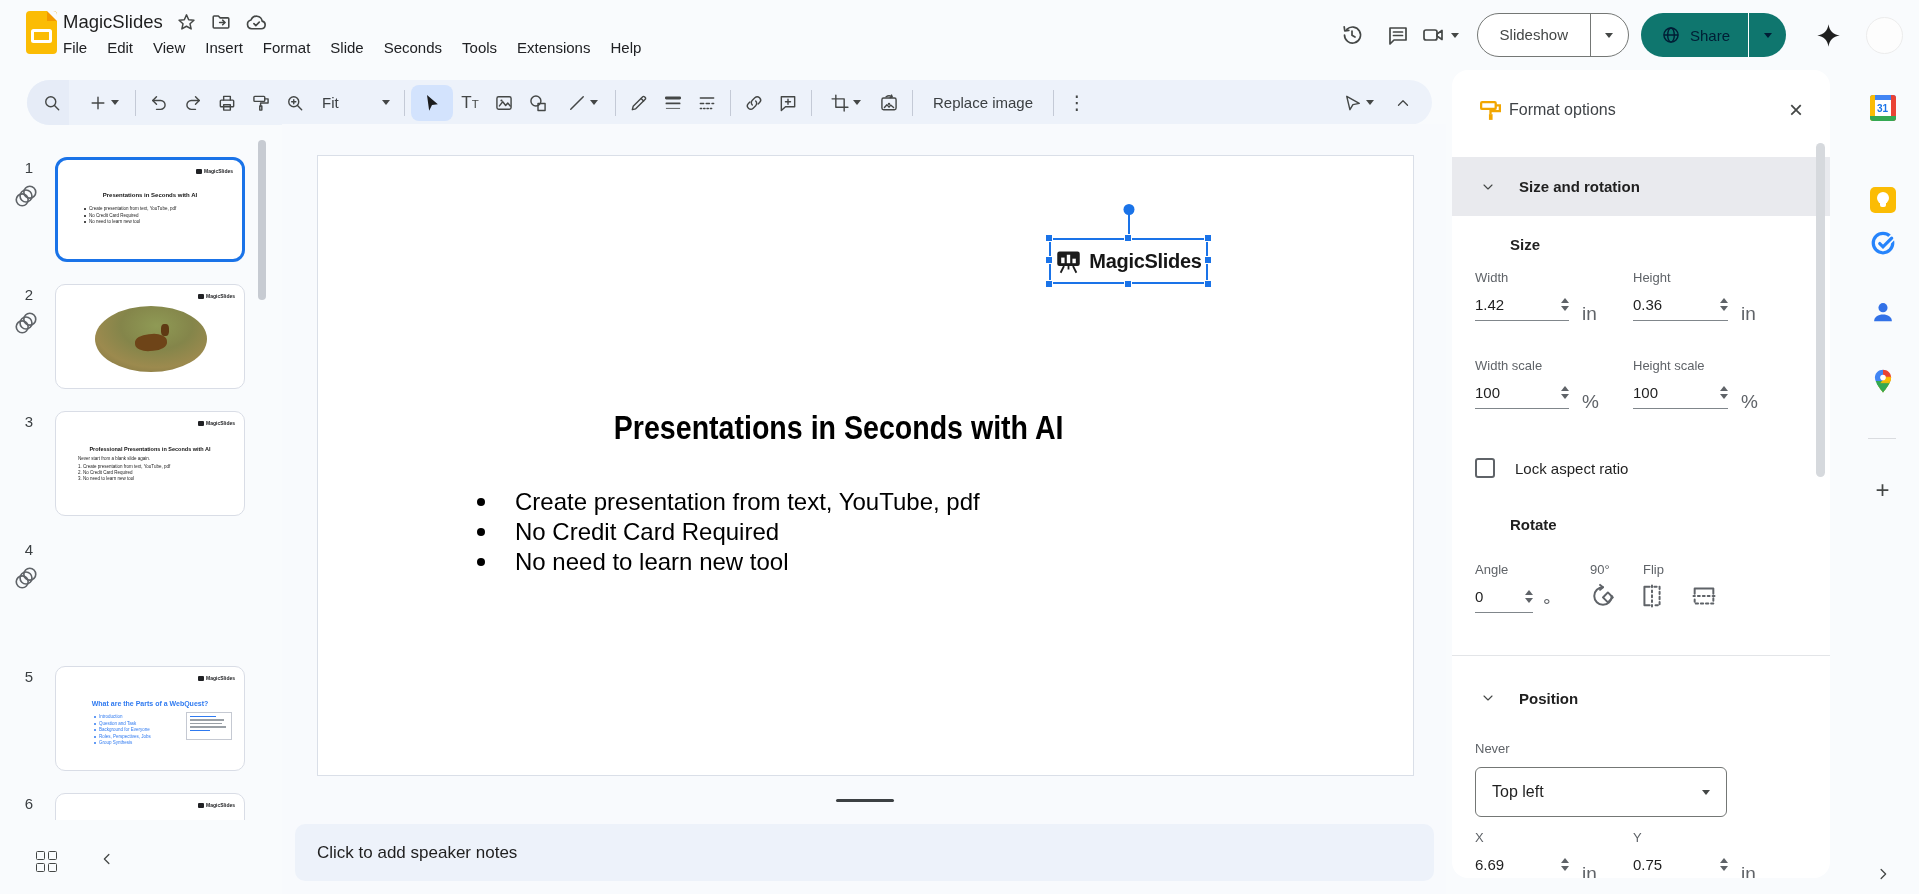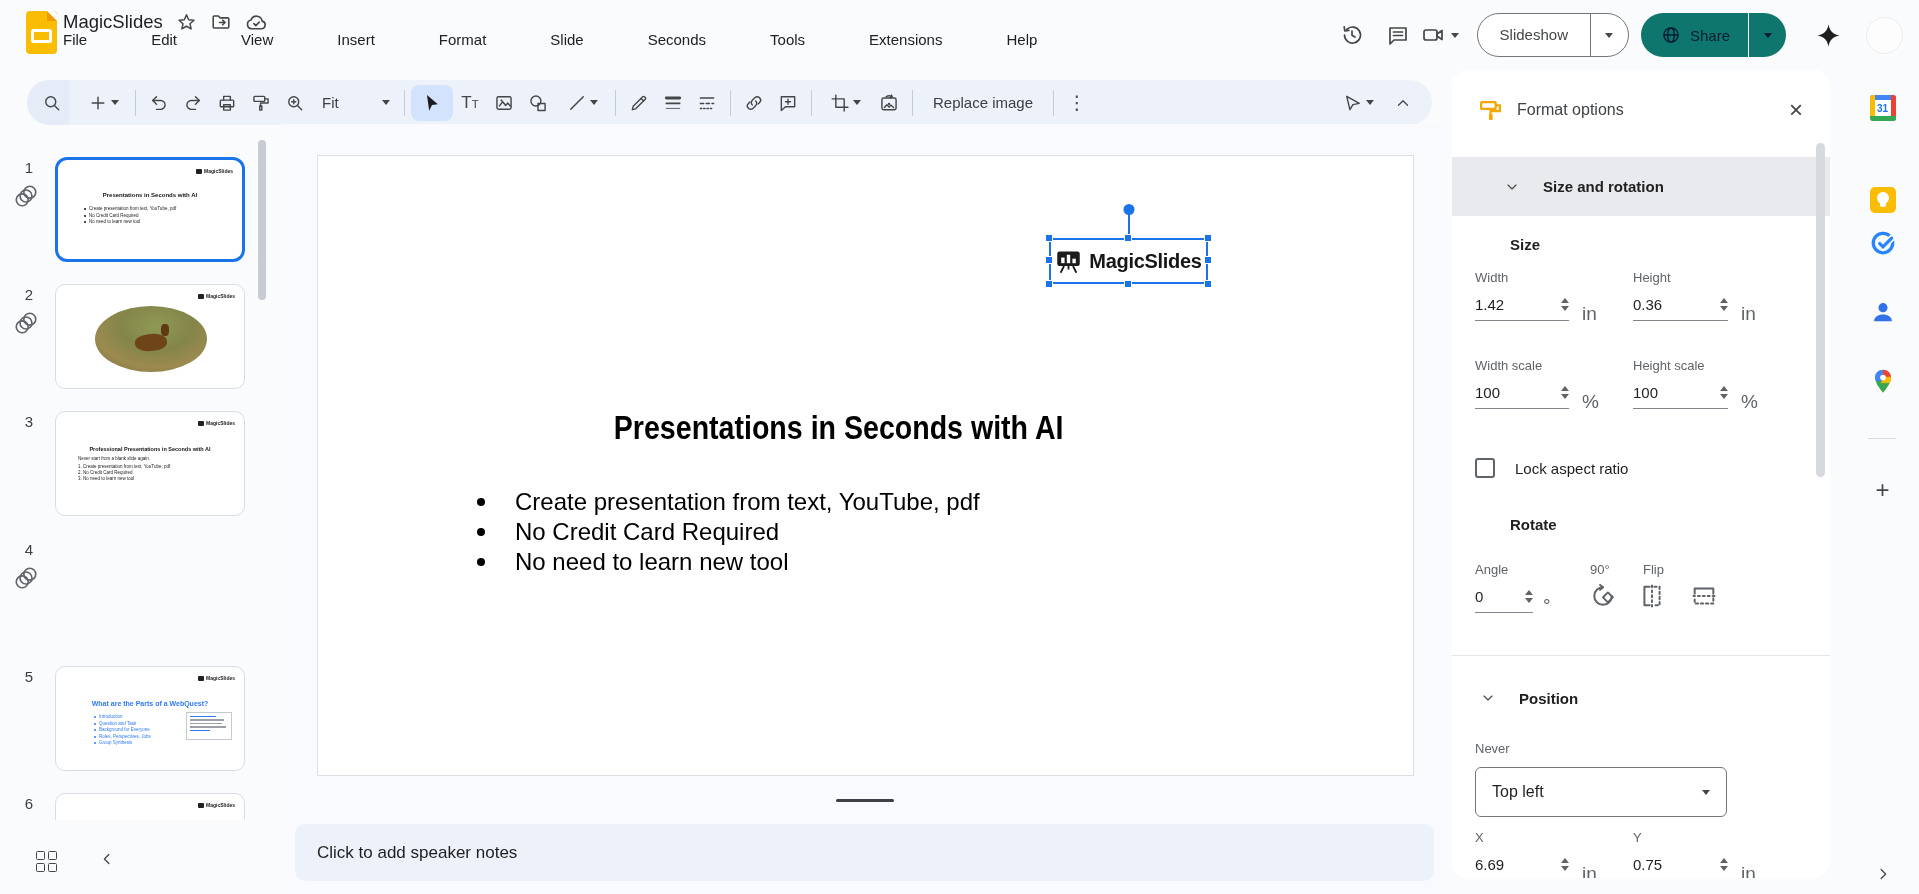--- a/index.html
+++ b/index.html
@@ -9,21 +9,21 @@
   svg.ic { stroke:#444746; fill:none; stroke-width:1.7; stroke-linecap:round; stroke-linejoin:round; }
   .caret { width:0;height:0;border-left:4.5px solid transparent;border-right:4.5px solid transparent;border-top:5px solid #444746; display:inline-block; }
 
   
   .topbar { position:absolute; left:0; top:0; width:100%; height:70px; }
   .slides-logo { position:absolute; left:26px; top:11px; width:31px; height:43px; background:#fbbc04; border-radius:4px; }
   .slides-logo .fold { position:absolute; top:0; right:0; width:0; height:0; border-bottom:10px solid #f29900; border-right:10px solid #f9fbfd; border-top-right-radius:4px; }
   .slides-logo .page { position:absolute; left:5px; top:18px; width:21px; height:14px; border:3.5px solid #fff; border-radius:2.5px; }
   .doc-row { position:absolute; left:63px; top:9px; display:flex; align-items:center; gap:13px; height:26px; }
   .doc-title { font-size:18.5px; color:#1f1f1f; }
-  .menubar { position:absolute; left:53px; top:28px; display:flex;gap:44px; }
+  .menubar { position:absolute; left:53px; top:36px; display:flex; }
   .menu-item { font-size:15px; color:#202124; padding:3px 10px; border-radius:6px; cursor:default; }
   .hdr-actions { position:absolute; right:0; top:0; height:70px; display:flex; align-items:center; }
   .hbtn { width:46px; height:46px; display:flex; align-items:center; justify-content:center; border-radius:50%; }
   .cam-group { display:flex; align-items:center; gap:6px; margin-right:18px; }
   .btn-slideshow { display:flex; align-items:center; height:44px; border:1px solid #747775; border-radius:22px; background:#fff; overflow:hidden; margin-right:12px; }
   .btn-slideshow .main { padding:0 22px; font-size:15px; color:#444746; line-height:42px; }
   .btn-slideshow .dd { width:38px; height:44px; display:flex; align-items:center; justify-content:center; border-left:1px solid #747775; }
   .btn-share { display:flex; align-items:center; height:44px; border-radius:22px; background:#0f766e; overflow:hidden; margin-right:22px; }
   .btn-share .main { display:flex; align-items:center; gap:9px; padding:0 18px 0 20px; font-size:15px; font-weight:500; color:#001d35; }
   .btn-share .dd { width:38px; height:44px; display:flex; align-items:center; justify-content:center; border-left:1px solid #fff; }
@@ -90,24 +90,24 @@
   .rot-stem { position:absolute; left:50%; top:-26px; width:2px; height:24px; background:#1a73e8; transform:translateX(-1px); }
   .rot-ball { position:absolute; left:50%; top:-36px; width:11px; height:11px; border-radius:50%; background:#1a73e8; transform:translateX(-50%); }
   .hscroll { position:absolute; left:554px; top:675px; width:58px; height:3px; background:#3c4043; border-radius:2px; }
   .notes { position:absolute; left:13px; top:700px; width:1139px; height:57px; background:#edf2fa; border-radius:10px; display:flex; align-items:center; padding-left:22px; font-size:17px; color:#1f1f1f; }
   .grid-btn { position:absolute; left:34px; top:849px; width:28px; height:28px; display:grid; grid-template-columns:9px 9px; grid-template-rows:9px 9px; gap:3px; padding:2px; }
   .grid-btn i { border:1.8px solid #444746; border-radius:1.5px; }
   .collapse-left { position:absolute; left:98px; top:850px; }
 
   
   .panel { position:absolute; left:1452px; top:70px; width:378px; height:808px; background:#fff; border-radius:16px; overflow:hidden; }
-  .p-header { position:absolute; left:26px; right:18px; top:22px; height:36px; display:flex; align-items:center; gap:14px; }
+  .p-header { position:absolute; left:26px; right:18px; top:22px; height:36px; display:flex; align-items:center; gap:6px; }
   .p-title { font-size:16px; font-weight:500; color:#3f4347; flex:1; }
   .p-close { font-size:24px; color:#444746; width:32px; height:32px; display:flex; align-items:center; justify-content:center; }
-  .p-band { position:absolute; left:0; right:0; top:87px; height:59px; background:#e9eaee; display:flex; align-items:center;padding-left:24px; }
+  .p-band { position:absolute; left:0; right:0; top:87px; height:59px; background:#e9eaee; display:flex; align-items:center; }
   .p-band .chev { margin-left:28px; }
   .band-label { margin-left:23px; font-size:15px; font-weight:700; color:#1f1f1f; }
   .p-h { position:absolute; font-size:15px; font-weight:700; color:#1f1f1f;margin-left:35px; }
   .fieldbox { position:absolute; width:150px; }
   .f-label { font-size:13px; color:#5f6368; }
   .vrow { display:flex; justify-content:space-between; align-items:center; border-bottom:1px solid #80868b; padding-bottom:7px; margin-top:11px; position:relative; }
   .vrow .val { font-size:15px; color:#1f1f1f; }
   .unit { position:absolute; top:33px; font-size:19px; color:#5f6368; }
   .stepper { display:flex; flex-direction:column; gap:3px; align-items:center; }
   .stepper .up { width:0;height:0;border-left:4.5px solid transparent;border-right:4.5px solid transparent;border-bottom:5px solid #5f6368; }

